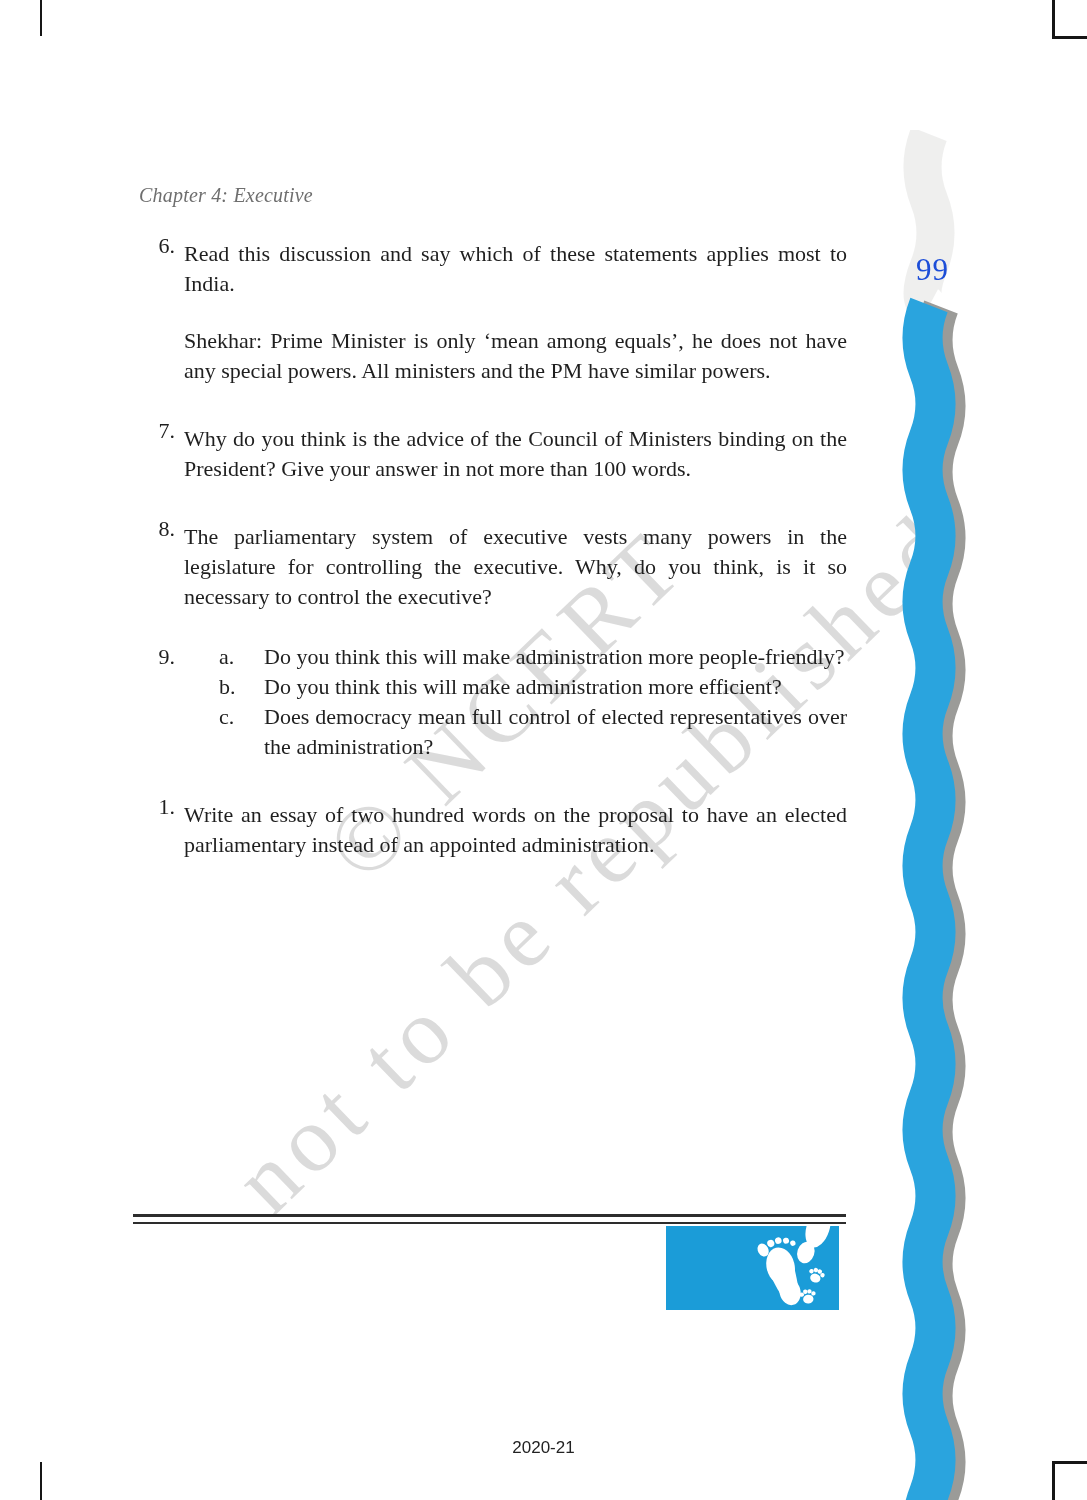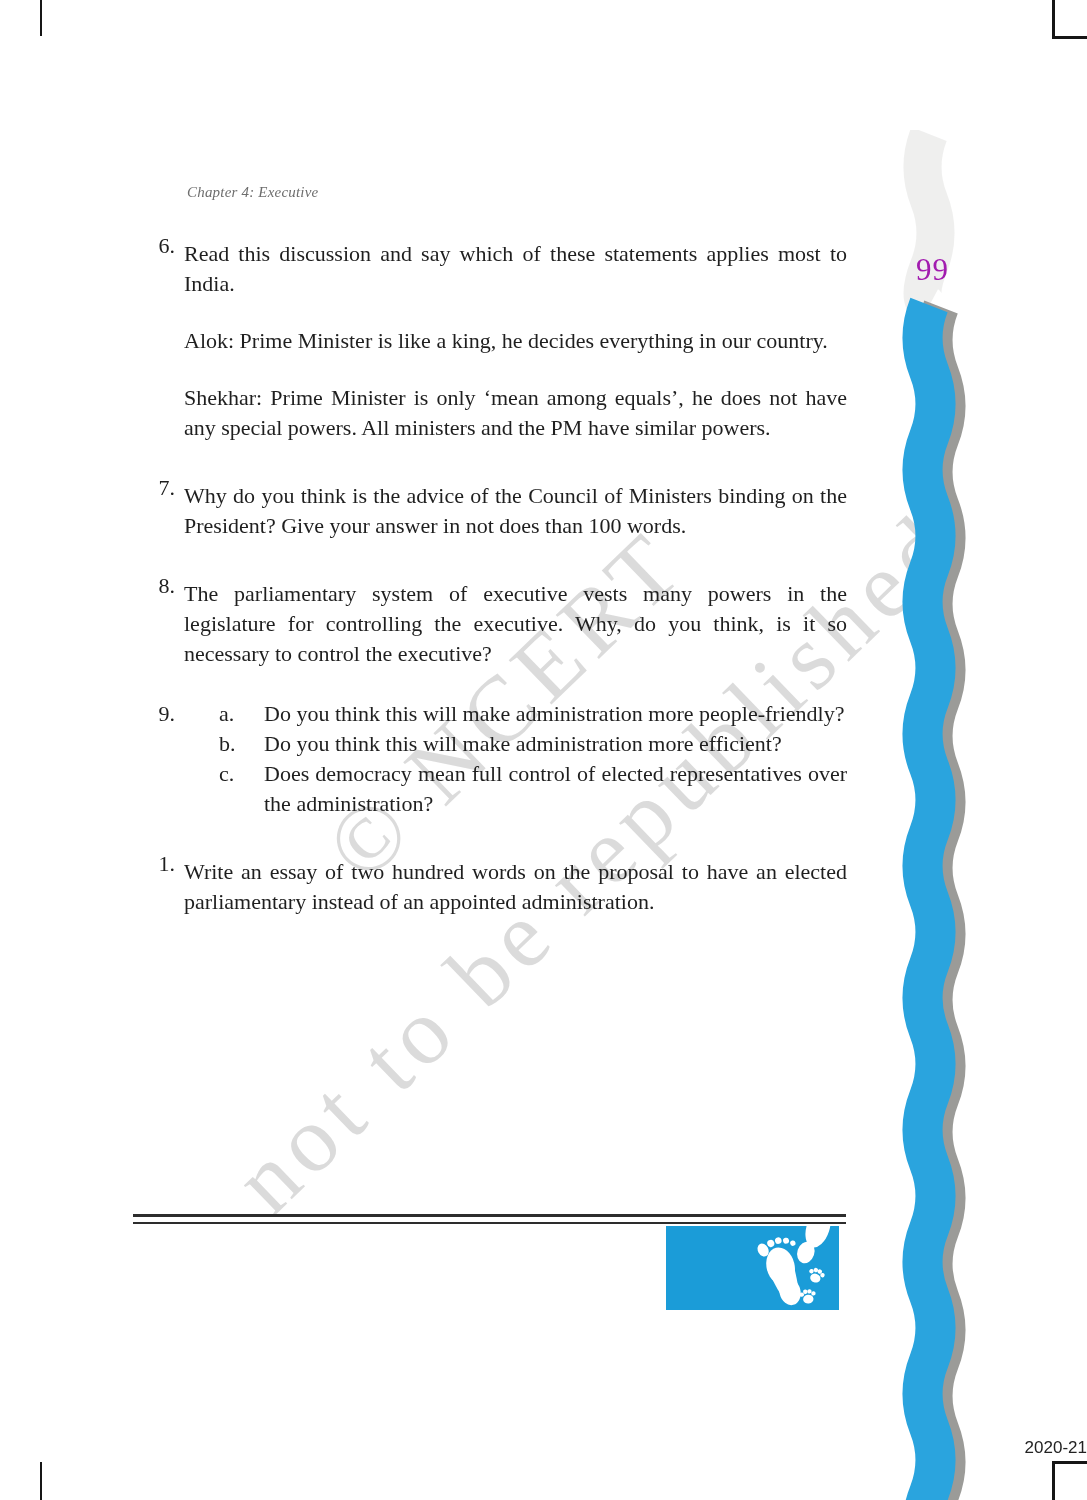--- a/index.html
+++ b/index.html
@@ -17,27 +17,26 @@
   .crop-tl { left: 40px; top: 0; width: 2px; height: 36px; }
   .crop-tr-v { left: 1052px; top: 0; width: 3px; height: 39px; }
   .crop-tr-h { left: 1052px; top: 36px; width: 35px; height: 3px; }
   .crop-bl { left: 40px; top: 1462px; width: 2px; height: 38px; }
   .crop-br-v { left: 1052px; top: 1461px; width: 3px; height: 39px; }
   .crop-br-h { left: 1052px; top: 1461px; width: 35px; height: 3px; }
 
   
   .chapter-header {
     position: absolute; left: 139px; top: 184px;
-    font-style: italic; font-size: 15px; color: #6e6e6e;
+    font-style: italic; font-size: 20px; color: #6e6e6e;
     letter-spacing: 0.2px;
-    margin-left: 48px;
   }
   .page-number {
     position: absolute; left: 916px; top: 252px;
-    font-size: 31px; color: #a21caf; letter-spacing: 1px;
+    font-size: 31px; color: #1d4ed8; letter-spacing: 1px;
     z-index: 3;
   }
 
   
   .watermark {
     position: absolute; z-index: 0;
     white-space: nowrap;
     font-size: 94px; letter-spacing: 8px;
     color: rgba(150, 150, 150, 0.34);
     transform: translate(-50%, -50%) rotate(-44deg);
@@ -73,21 +72,21 @@
     background: var(--box-blue, #1b9cd8);
   }
   .foot-box svg { display: block; }
 
   
   .ribbon { position: absolute; left: 893px; top: 130px; width: 92px; height: 1370px; z-index: 2; }
 
   
   .folio-year {
     position: absolute; left: 0; top: 1438px; width: 1087px;
-    text-align: right;
+    text-align: center;
     font-family: "Liberation Sans", sans-serif;
     font-size: 17px; color: #222; z-index: 1;
   }
 </style>
 </head>
 <body>
 
 <div class="crop crop-tl"></div>
 <div class="crop crop-tr-v"></div>
 <div class="crop crop-tr-h"></div>
@@ -108,28 +107,27 @@
   <path transform="translate(12,2)" d="M36,175 q-13,33 0,66 q13,33 0,66 q-13,33 0,66 q13,33 0,66 q-13,33 0,66 q13,33 0,66 q-13,33 0,66 q13,33 0,66 q-13,33 0,66 q13,33 0,66 q-13,33 0,66 q13,33 0,66 q-13,33 0,66 q13,33 0,66 q-13,33 0,66 q13,33 0,66 q-13,33 0,66 q13,33 0,66 q-13,33 0,66 q13,33 0,66" fill="none" stroke="var(--ribbon-gray,#9b9b98)" stroke-width="36"></path>
 
   <path d="M36,175 q-13,33 0,66 q13,33 0,66 q-13,33 0,66 q13,33 0,66 q-13,33 0,66 q13,33 0,66 q-13,33 0,66 q13,33 0,66 q-13,33 0,66 q13,33 0,66 q-13,33 0,66 q13,33 0,66 q-13,33 0,66 q13,33 0,66 q-13,33 0,66 q13,33 0,66 q-13,33 0,66 q13,33 0,66 q-13,33 0,66" fill="none" stroke="var(--ribbon-blue,#2aa4de)" stroke-width="40"></path>
 </svg>
 
 <div class="content">
     <div class="question-row">
       <div class="q-num">6.</div>
       <div class="q-body">
         <p class="q-text">Read this discussion and say which of these statements applies most to India.</p>
-        <p class="q-para">Alok: Prime Minister is like a king, he decides everything in our country.</p>
         <p class="q-para">Shekhar: Prime Minister is only ‘mean among equals’, he does not have any special powers. All ministers and the PM have similar powers.</p>
       </div>
     </div>
     <div class="question-row">
       <div class="q-num">7.</div>
       <div class="q-body">
-        <p class="q-text">Why do you think is the advice of the Council of Ministers binding on the President?  Give your answer in not does than 100 words.</p>
+        <p class="q-text">Why do you think is the advice of the Council of Ministers binding on the President?  Give your answer in not more than 100 words.</p>
       </div>
     </div>
     <div class="question-row">
       <div class="q-num">8.</div>
       <div class="q-body">
         <p class="q-text">The parliamentary system of executive vests many powers in the legislature for controlling the executive. Why, do you think, is it so necessary to control the executive?</p>
       </div>
     </div>
     <div class="question-row">
       <div class="q-num">9.</div>

